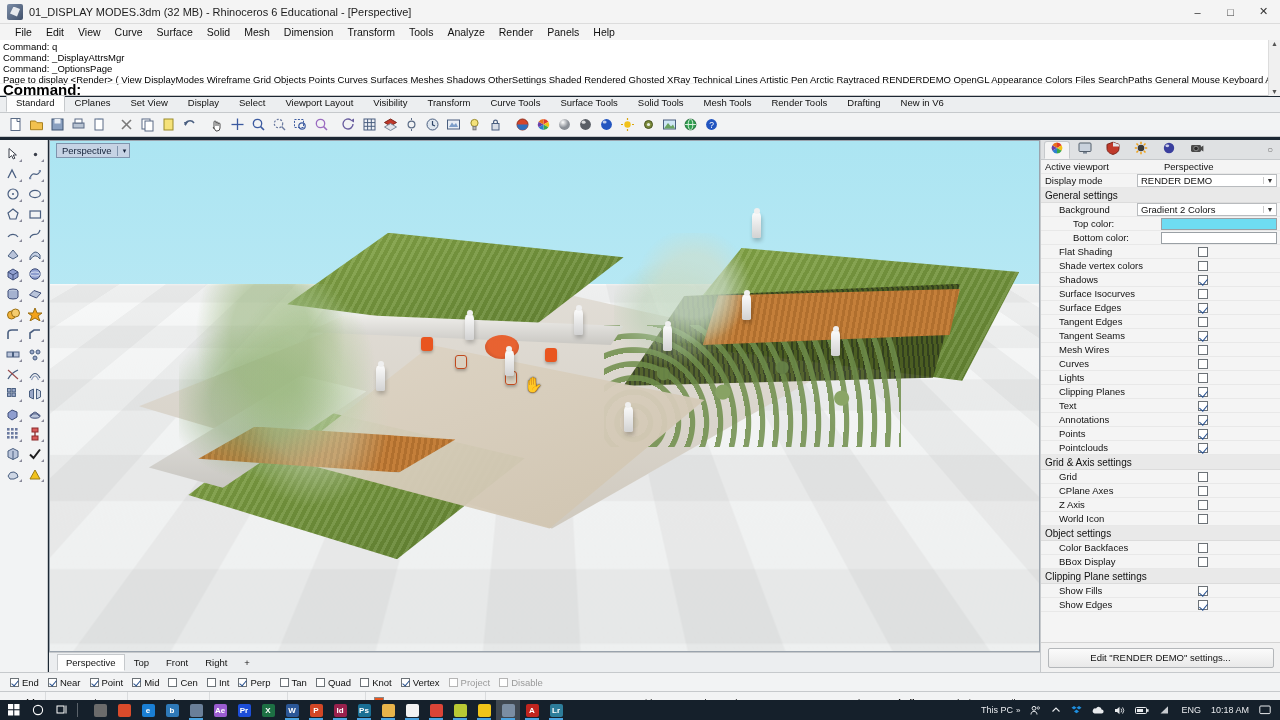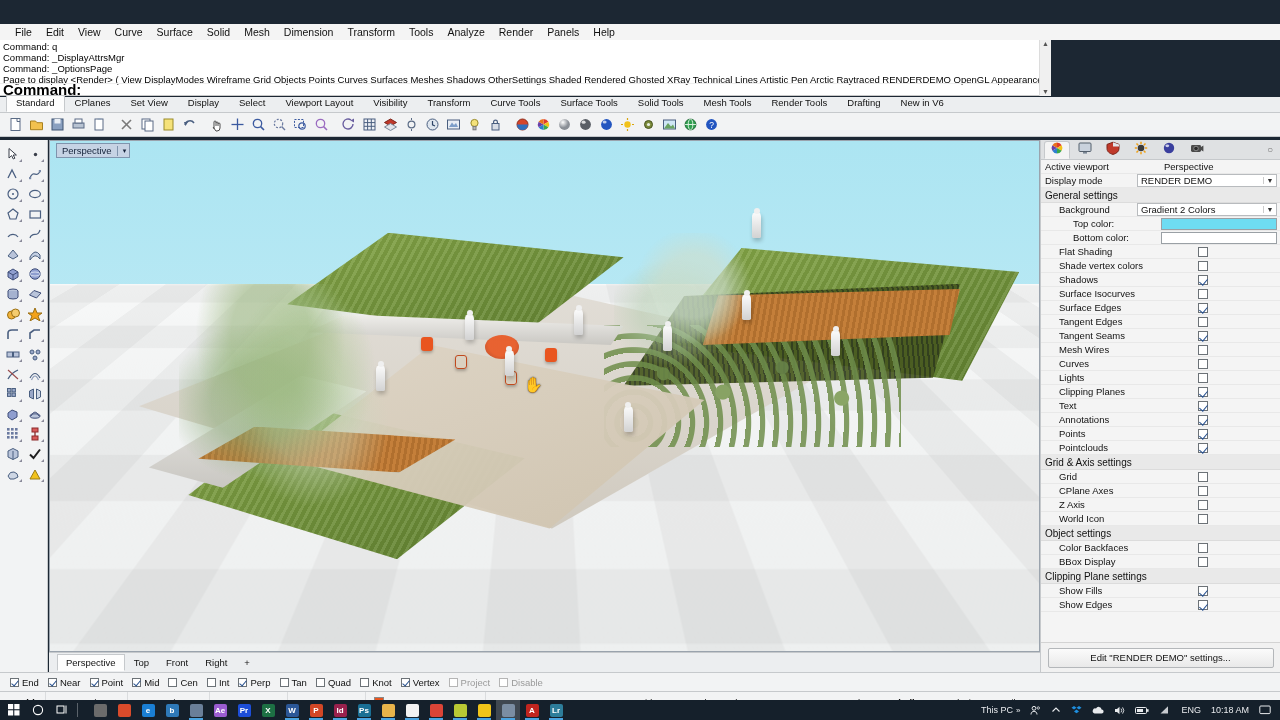--- a/index.html
+++ b/index.html
@@ -35,21 +35,21 @@
 
   
   .menubar {
     position: absolute; top: 24px; left: 0; width: 1280px; height: 16px;
     background: #f4f4f4; display: flex; align-items: center; padding-left: 8px;
   }
   .menu-item { font-size: 10.5px; color: #111; padding: 0 7px; line-height: 16px; white-space: nowrap; }
 
   
   .cmdarea {
-    position: absolute; top: 40px; left: 0; width: 1051px; height: 56px;
+    position: absolute; top: 40px; left: 0; width: 1280px; height: 56px;
     background: #ffffff; border-bottom: 1px solid #c8c8c8;
   }
   .cmdhist {
     position: absolute; top: 0; left: 0; right: 12px; height: 46px;
     padding: 1px 3px; overflow: hidden;
   }
   .cmdline { font-size: 9.5px; color: #000; line-height: 11px; white-space: nowrap; }
   .cmdprompt {
     position: absolute; bottom: 0; left: 0; right: 12px; height: 12px;
     display: flex; align-items: center; padding-left: 3px; border-top: 1px solid #eee;
@@ -308,20 +308,29 @@
   .tk.active { background: rgba(255,255,255,.18); }
   .tkicon { width: 13px; height: 13px; border-radius: 2px; display:flex; align-items:center; justify-content:center; font-size:8px; color:#fff; font-weight:bold; font-family:"Liberation Sans",sans-serif; }
   .tray { margin-left: auto; display: flex; align-items: center; gap: 0; padding-right: 4px; color: #e8eaed; font-size: 9px; }
   .tray .ti { padding: 0 5px; height: 20px; display:flex; align-items:center; }
 </style>
 </head>
 <body>
 
 <div id="app">
 
+  <div class="titlebar">
+    <div class="titlebar-icon"></div>
+    <div class="titlebar-text">01_DISPLAY MODES.3dm (32 MB) - Rhinoceros 6 Educational - [Perspective]</div>
+    <div class="winbtns">
+      <div class="winbtn">–</div>
+      <div class="winbtn">□</div>
+      <div class="winbtn close">✕</div>
+    </div>
+  </div>
 
   <div class="menubar" id="menubar">
       <div class="menu-item">File</div>
       <div class="menu-item">Edit</div>
       <div class="menu-item">View</div>
       <div class="menu-item">Curve</div>
       <div class="menu-item">Surface</div>
       <div class="menu-item">Solid</div>
       <div class="menu-item">Mesh</div>
       <div class="menu-item">Dimension</div>

